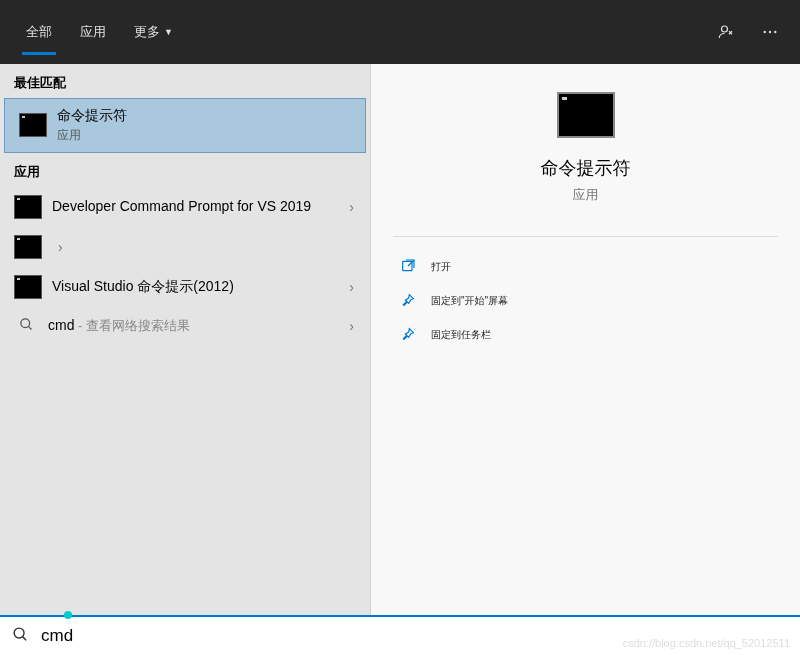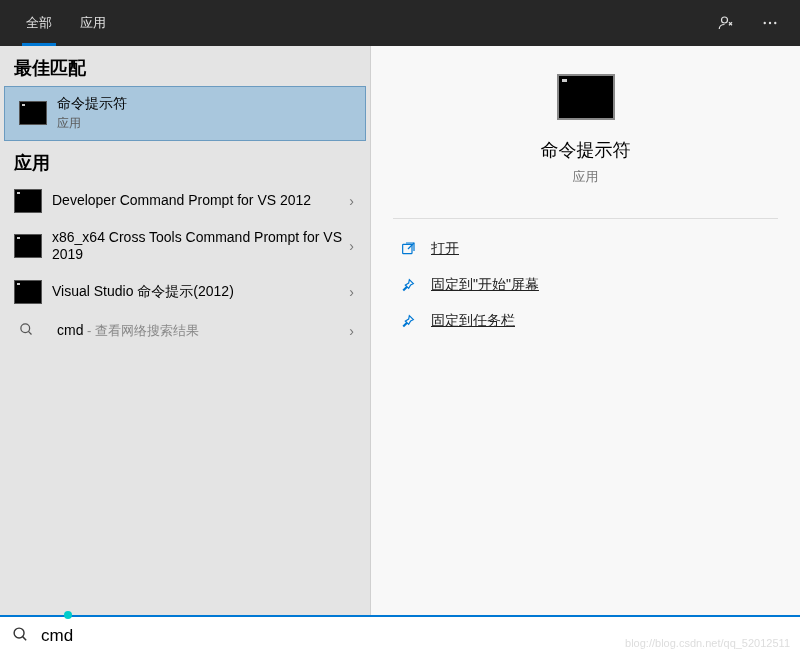--- a/index.html
+++ b/index.html
@@ -1,68 +1,72 @@
 <!DOCTYPE html>
 <html><head>
   <meta charset="utf-8">
   <style>
     * { margin: 0; padding: 0; box-sizing: border-box; font-family: "Microsoft YaHei", "Segoe UI", sans-serif; }
     body { width: 800px; height: 655px; background: #f2f2f2; overflow: hidden; position: relative; }
     
-    .top-tabs { height: 46px; background: #272727; display: flex; align-items: center; padding: 0 12px; color: #e0e0e0; position: relative; }
+    .top-tabs { height: 64px; background: #272727; display: flex; align-items: center; padding: 0 12px; color: #e0e0e0; position: relative; }
     .tab { padding: 0 14px; height: 46px; display: flex; align-items: center; font-size: 13px; cursor: pointer; position: relative; }
     .tab.active::after { content: ""; position: absolute; bottom: 0; left: 10px; right: 10px; height: 3px; background: #0078d4; }
     .tab-more-caret { margin-left: 4px; font-size: 9px; }
     .top-right { position: absolute; right: 10px; display: flex; align-items: center; gap: 4px; }
     .top-icon { width: 40px; height: 40px; display: flex; align-items: center; justify-content: center; cursor: pointer; color: #e0e0e0; }
     
     .content { display: flex; height: 569px; }
     .left-panel { width: 371px; background: #e4e4e4; border-right: 1px solid #d0d0d0; overflow-y: auto; }
     .right-panel { flex: 1; background: #f8f8f8; }
     
-    .section-header { font-size: 18px; font-weight: 600; padding: 10px 14px 6px; color: #000; }
+    .section-header { font-size: 13px; font-weight: 600; padding: 10px 14px 6px; color: #000; }
     
     .result-item { display: flex; align-items: center; padding: 8px 10px 8px 14px; cursor: pointer; position: relative; }
     .result-item.selected { background: #a9c7dd; border: 1px solid #6b9bc0; margin: 0 4px; }
     .result-icon { width: 28px; height: 24px; background: #000; margin-right: 10px; flex-shrink: 0; border: 1px solid #555; position: relative; }
     .result-icon::before { content: ""; position: absolute; top: 2px; left: 2px; width: 3px; height: 2px; background: #ccc; }
     .result-text { flex: 1; }
     .result-title { font-size: 14px; color: #000; line-height: 1.25; }
     .result-subtitle { font-size: 12px; color: #5a5a5a; margin-top: 2px; }
     .result-chevron { color: #777; font-size: 14px; padding: 0 6px; }
     
-    .search-web-item { display: flex; align-items: center; padding: 10px 10px 10px 14px; cursor: pointer; gap: 9px; }
+    .search-web-item { display: flex; align-items: center; padding: 10px 10px 10px 14px; cursor: pointer; }
     .search-web-icon { width: 24px; margin-right: 10px; color: #555; font-size: 15px; text-align: center; }
     .search-web-text { flex: 1; font-size: 14px; }
     .search-web-sub { color: #888; font-size: 13px; }
     
     .detail-header { text-align: center; padding: 28px 20px 24px; }
     .detail-icon { width: 58px; height: 46px; background: #000; margin: 0 auto 18px; position: relative; border: 2px solid #888; }
     .detail-icon::before { content: ""; position: absolute; top: 3px; left: 3px; width: 5px; height: 3px; background: #ccc; }
     .detail-title { font-size: 18px; color: #000; margin-bottom: 6px; }
     .detail-subtitle { font-size: 13px; color: #777; }
     
     .divider { height: 1px; background: #ddd; margin: 8px 22px 12px; }
     
-    .action-item { display: flex; align-items: center; padding: 9px 26px; cursor: pointer; font-size: 14px; color: #222; text-decoration: underline; }
+    .action-item { display: flex; align-items: flex-end; padding: 9px 26px; cursor: pointer; font-size: 10px; color: #222; }
     .action-icon { width: 22px; margin-right: 12px; color: #0078d4; display: flex; align-items: center; justify-content: center; }
     .action-icon svg { width: 16px; height: 16px; }
     
     .search-bar { position: absolute; bottom: 0; left: 0; right: 0; height: 40px; background: #fff; border-top: 2px solid #0078d4; display: flex; align-items: center; padding: 0 12px; }
     .search-caret { position: absolute; top: -6px; left: 64px; width: 8px; height: 8px; background: #0cc; border-radius: 50%; }
     .search-glyph { color: #333; font-size: 16px; margin-right: 12px; }
     .search-input { border: none; outline: none; font-size: 17px; flex: 1; color: #000; background: transparent; }
     .watermark { position: absolute; right: 10px; bottom: 6px; font-size: 11px; color: #ddd; }
   </style>
 </head>
 <body>
 
 <div class="top-tabs">
   <div class="tab active">全部</div>
   <div class="tab">应用</div>
+  <div class="tab">
+    <span>更多</span>
+    <span class="tab-more-caret">▼</span>
+  </div>
   <div class="top-right">
     <div class="top-icon">
       <svg width="18" height="18" viewBox="0 0 24 24" fill="none" stroke="currentColor" stroke-width="1.6">
           <circle cx="10" cy="8" r="4"></circle>
           <path d="M3 20c0-3.5 3-6 7-6"></path>
           <path d="M16 11l4 4M20 11l-4 4"></path>
         </svg>
     </div>
     <div class="top-icon">
       <svg width="18" height="18" viewBox="0 0 24 24" fill="currentColor">
@@ -82,29 +86,26 @@
       <div class="result-text">
         <div class="result-title">命令提示符</div>
         <div class="result-subtitle">应用</div>
       </div>
     </div>
 
     <div class="section-header">应用</div>
     <div class="result-item">
       <div class="result-icon"></div>
       <div class="result-text">
-          <div class="result-title">Developer Command Prompt for VS 2012</div>
+          <div class="result-title">Developer Command Prompt for VS 2019</div>
         </div>
       <div class="result-chevron">›</div>
     </div>
     <div class="result-item">
       <div class="result-icon"></div>
-      <div class="result-text">
-          <div class="result-title">x86_x64 Cross Tools Command Prompt for VS 2019</div>
-        </div>
       <div class="result-chevron">›</div>
     </div>
     <div class="result-item">
       <div class="result-icon"></div>
       <div class="result-text">
           <div class="result-title">Visual Studio 命令提示(2012)</div>
         </div>
       <div class="result-chevron">›</div>
     </div>
 
@@ -160,14 +161,14 @@
 
 <div class="search-bar">
   <div class="search-caret"></div>
   <span class="search-glyph">
     <svg width="17" height="17" viewBox="0 0 24 24" fill="none" stroke="currentColor" stroke-width="2">
         <circle cx="10" cy="10" r="7"></circle>
         <line x1="20" y1="20" x2="15" y2="15"></line>
       </svg>
   </span>
   <input class="search-input" value="cmd" style="">
-  <div class="watermark">blog://blog.csdn.net/qq_52012511</div>
+  <div class="watermark">csdn://blog.csdn.net/qq_52012511</div>
 </div>
 
 </body></html>

